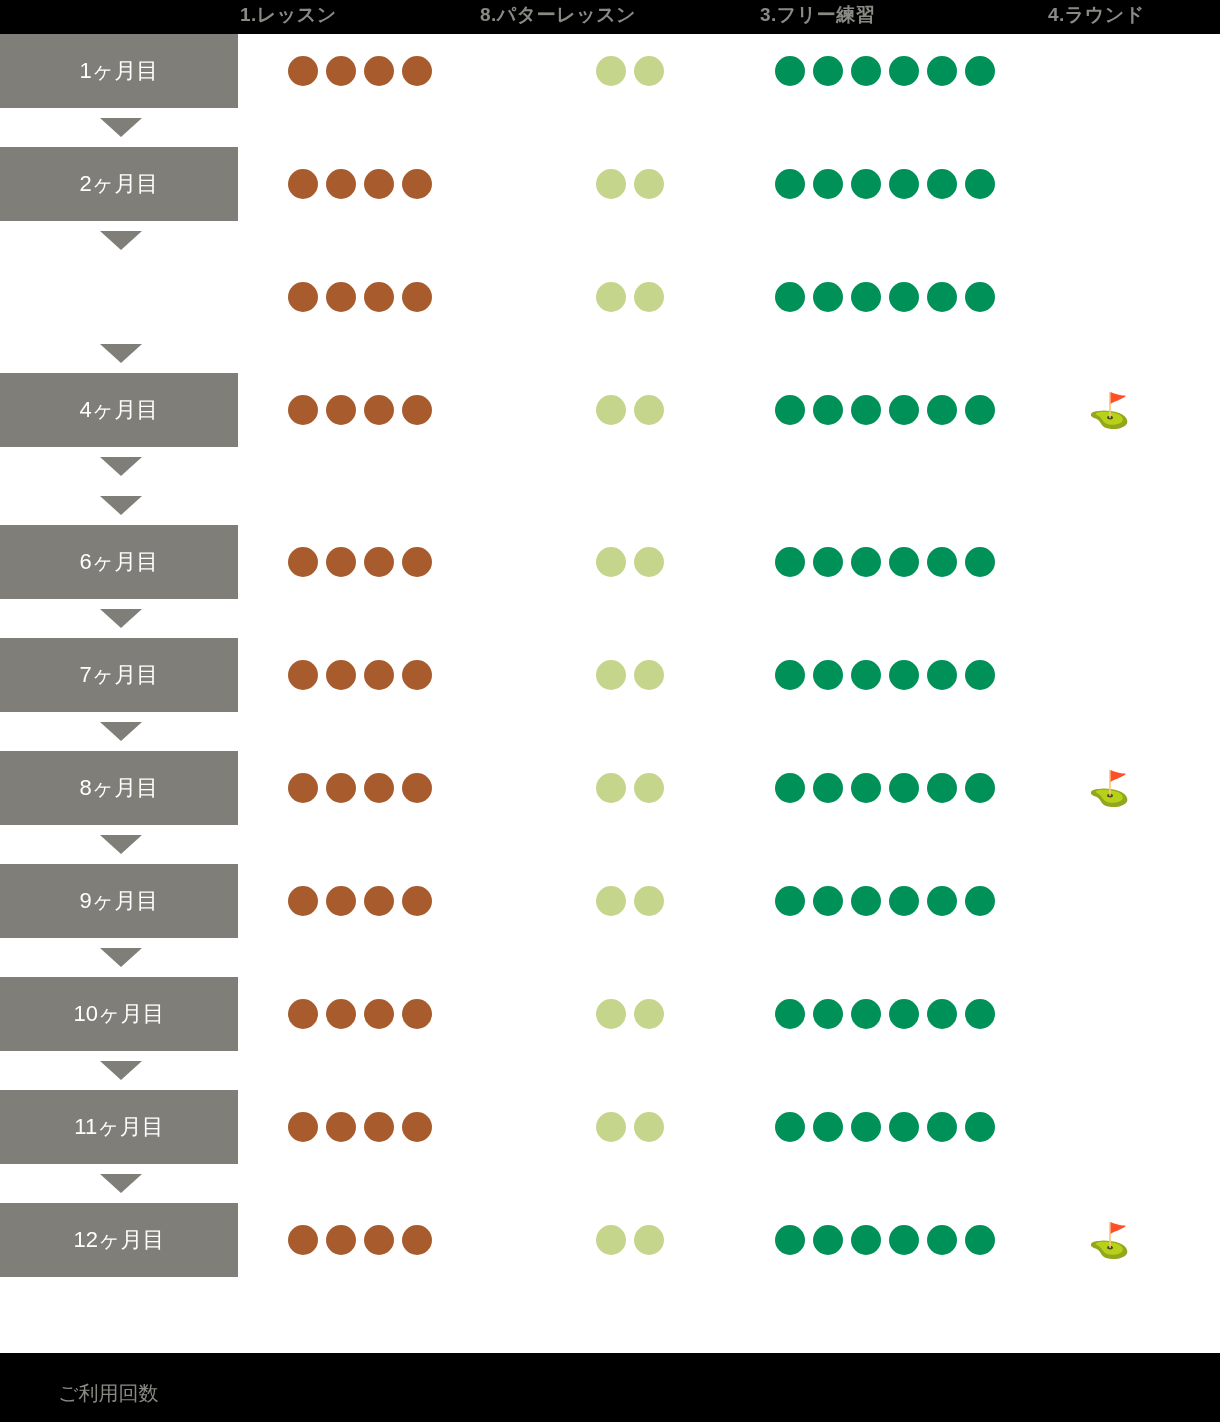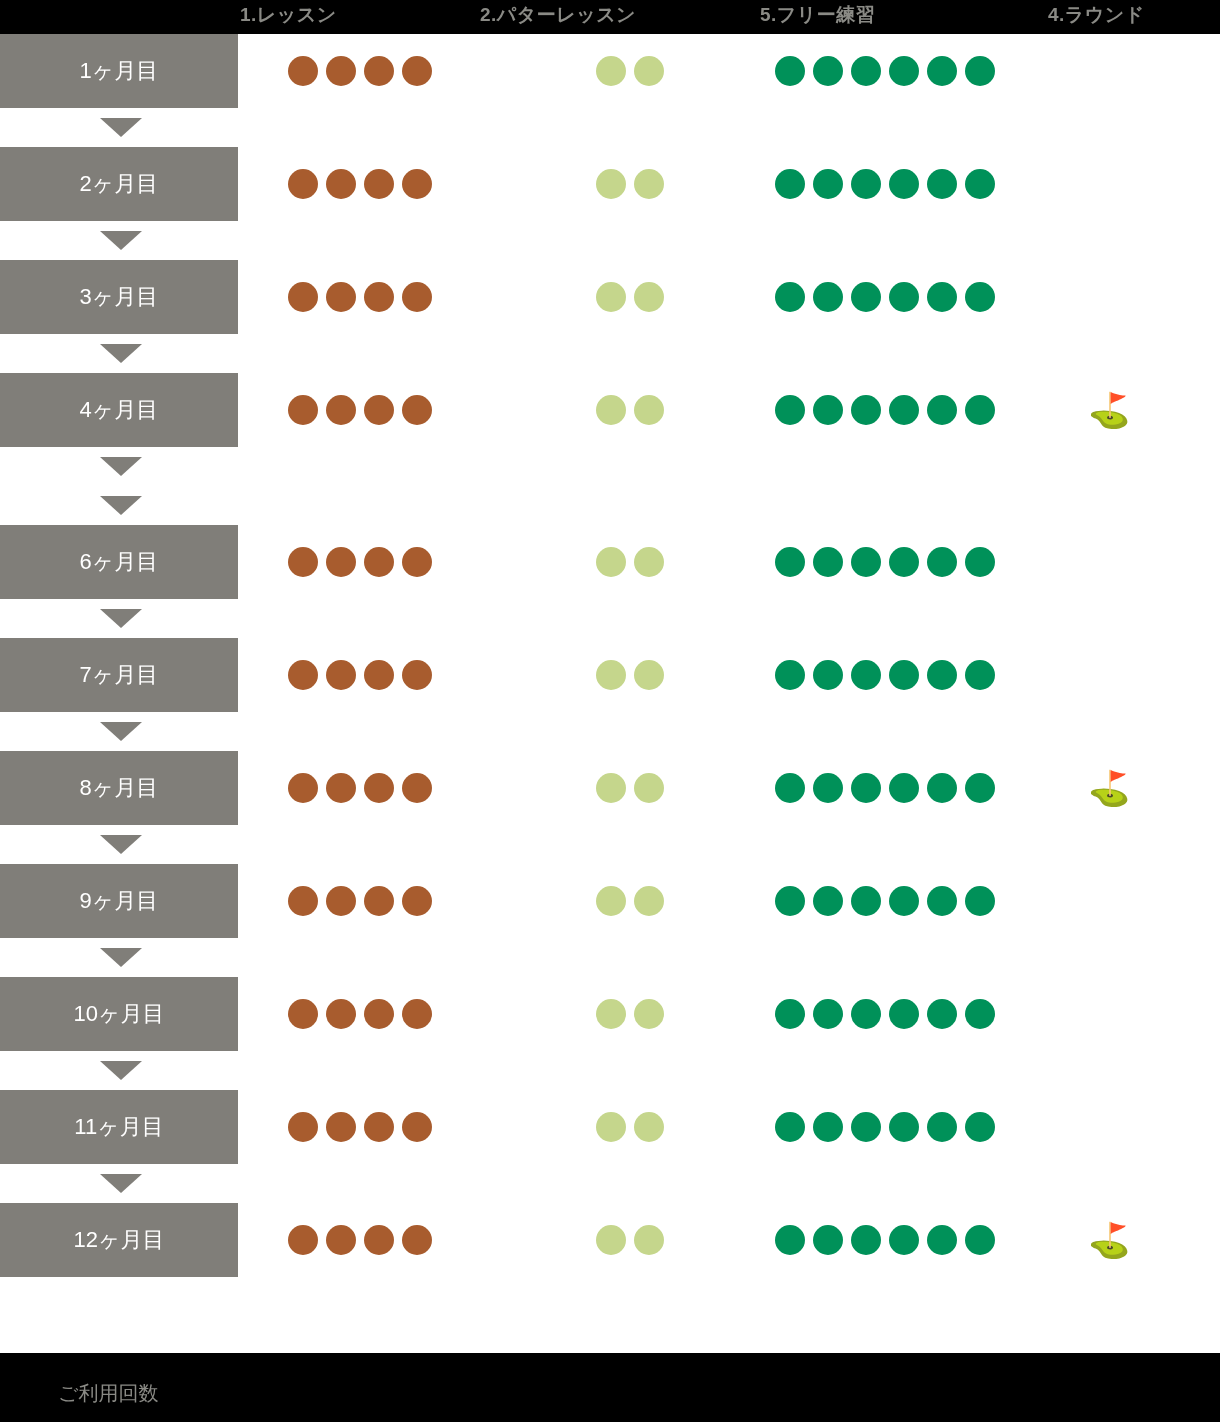--- a/index.html
+++ b/index.html
@@ -110,22 +110,22 @@
     white-space:nowrap;
   }
 </style>
 </head>
 <body>
 
 <div id="page">
 
   <div id="header">
     <div class="col-head" id="head-c1">1.レッスン</div>
-    <div class="col-head" id="head-c2">2.パターレッスン</div>
-    <div class="col-head" id="head-c3">5.フリー練習</div>
+    <div class="col-head" id="head-c2">8.パターレッスン</div>
+    <div class="col-head" id="head-c3">3.フリー練習</div>
     <div class="col-head" id="head-c4">4.ラウンド</div>
   </div>
 
   <div id="body">
       <div class="row">
         <div class="row-label">1ヶ月目</div>
         <div class="row-cells">
           <div class="cell cell-1">
             <span class="dot lesson"></span>
             <span class="dot lesson"></span>
@@ -171,21 +171,20 @@
             <span class="dot free"></span>
             <span class="dot free"></span>
           </div>
           <div class="cell cell-4"></div>
         </div>
       </div>
       <div class="sep">
         <div class="tri"></div>
       </div>
       <div class="row">
-        <div class="row-label">3ヶ月目</div>
         <div class="row-cells">
           <div class="cell cell-1">
             <span class="dot lesson"></span>
             <span class="dot lesson"></span>
             <span class="dot lesson"></span>
             <span class="dot lesson"></span>
           </div>
           <div class="cell cell-2">
             <span class="dot putter"></span>
             <span class="dot putter"></span>

